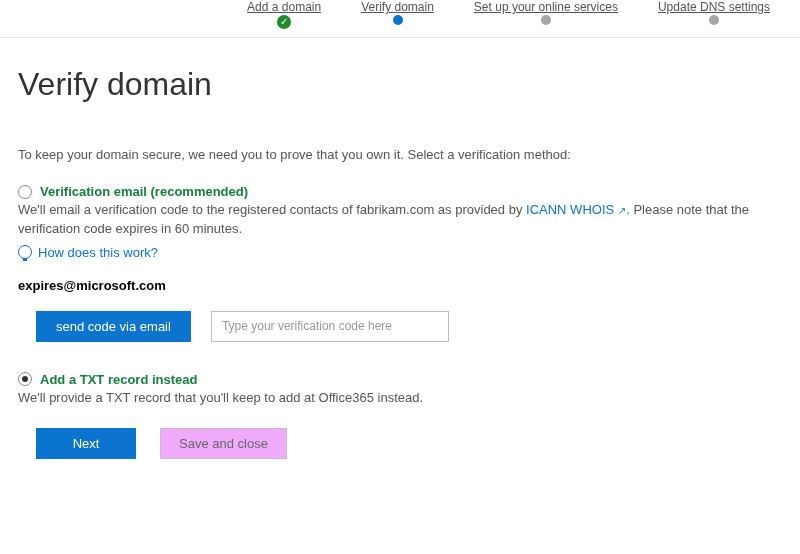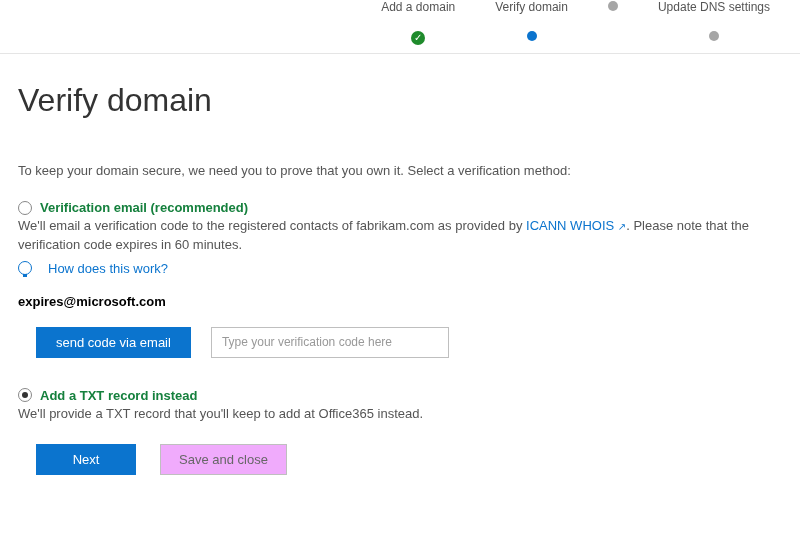--- a/index.html
+++ b/index.html
@@ -16,21 +16,21 @@
       gap: 40px;
       padding: 0 30px 8px 0;
       border-bottom: 1px solid #e5e5e5;
       margin-bottom: 28px;
     }
     .step {
       text-align: center;
       color: #555;
       font-size: 12px;
     }
-    .step .label { display: block; margin-bottom: 16px; }
+    .step .label { display: block; margin-bottom: 0; text-decoration: underline; }
     .dot {
       width: 10px; height: 10px;
       background: #a6a6a6;
       border-radius: 50%;
       display: inline-block;
     }
     .dot.active { background: #0b74ce; }
     .check {
       width: 14px; height: 14px;
       background: #1f8b2c;
@@ -64,21 +64,21 @@
     .radio.selected::after {
       content: '';
       width: 6px; height: 6px;
       background: #333;
       border-radius: 50%;
     }
     .opt-title { font-weight: 700; color: #15803d; }
     .opt-desc { color: #555; margin-bottom: 6px; line-height: 1.45; }
     .link { color: #0b74ce; text-decoration: none; cursor: pointer; }
     .ext { font-size: 10px; }
-    .help-row { display: flex; align-items: center; gap: 16px; }
+    .help-row { display: flex; align-items: center; gap: 6px; }
     .bulb {
       width: 14px; height: 14px;
       border: 1.5px solid #0b74ce;
       border-radius: 50%;
       position: relative;
     }
     .bulb::after {
       content: '';
       position: absolute;
       left: 50%; top: 100%;
@@ -125,20 +125,21 @@
 <div class="stepper">
   <div class="step">
     <span class="label">Add a domain</span>
     <span class="check">✓</span>
   </div>
   <div class="step">
     <span class="label">Verify domain</span>
     <span class="dot active"></span>
   </div>
   <div class="step">
+    <span class="label">Set up your online services</span>
     <span class="dot"></span>
   </div>
   <div class="step">
     <span class="label">Update DNS settings</span>
     <span class="dot"></span>
   </div>
 </div>
 
 <div class="page">
   <h1>Verify domain</h1>

